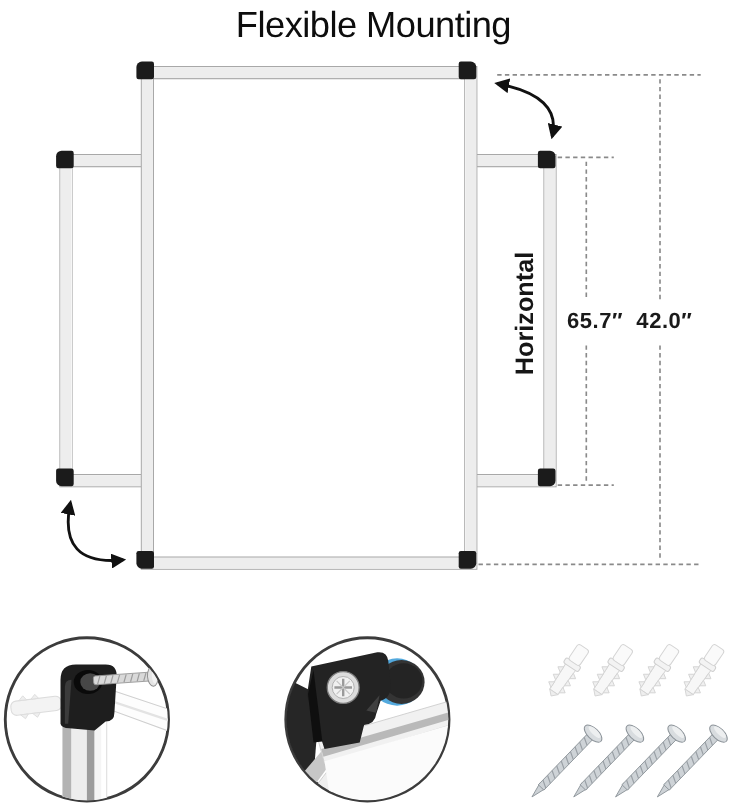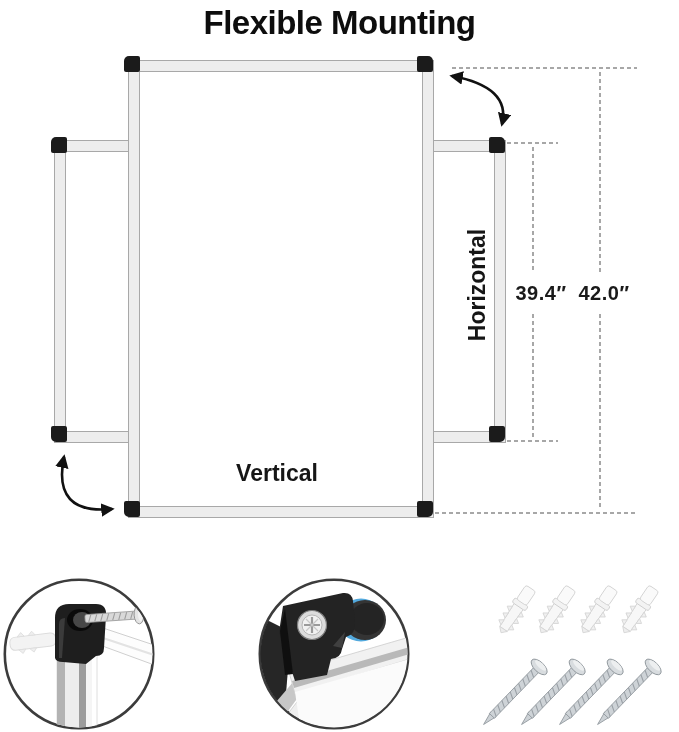--- a/index.html
+++ b/index.html
@@ -2,21 +2,21 @@
 <html><head>
 <meta charset="utf-8">
 <style>
   html,body{margin:0;padding:0;background:#fff;}
   #stage{
     position:relative;width:679px;height:732px;background:#ffffff;overflow:hidden;
     font-family:"Liberation Sans","DejaVu Sans",sans-serif;color:#111;
   }
   .title{
     position:absolute;left:0;top:4px;width:679px;text-align:center;
-    font-size:33px;font-weight:bold;letter-spacing:-0.5px;color:#0d0d0d;
+    font-size:33px;font-weight:normal;letter-spacing:-0.5px;color:#0d0d0d;
   }
   
   .board{
     position:absolute;background:#ffffff;border:10px solid #ededed;
     box-shadow:0 0 0 1px #a8a8a8, inset 0 0 0 1px #a8a8a8;
     box-sizing:border-box;
   }
   .board-h{left:55px;top:141px;width:450px;height:301px;z-index:1;}
   .board-v{left:129px;top:61px;width:304px;height:456px;z-index:2;}
   
@@ -82,22 +82,21 @@
       <line x1="600" y1="72" x2="600" y2="272"></line>
       <line x1="600" y1="314" x2="600" y2="509"></line>
     </g>
     <g stroke="#111" stroke-width="2.6" fill="none">
       <path d="M452 76 Q511 87 502 124" marker-start="url(#ah)" marker-end="url(#ah)"></path>
       <path d="M64 457 Q52 515 112 509" marker-start="url(#ah)" marker-end="url(#ah)"></path>
     </g>
   </svg>
 
   <div class="lbl lbl-horizontal">Horizontal</div>
-  <div class="lbl lbl-vertical">Vertical</div>
-  <div class="lbl dim dim-inner">39.4″</div>
+  <div class="lbl dim dim-inner">65.7″</div>
   <div class="lbl dim dim-outer">42.0″</div>
 
   <svg class="detail" style="left:1px;top:576px;" width="156" height="156" viewBox="0 0 156 156">
     <defs>
         <clipPath id="c1">
           <circle cx="78" cy="78" r="73.5"></circle>
         </clipPath>
       </defs>
     <circle cx="78" cy="78" r="74.2" fill="#fff" stroke="#3c3c3c" stroke-width="2.6"></circle>
     <g clip-path="url(#c1)">

